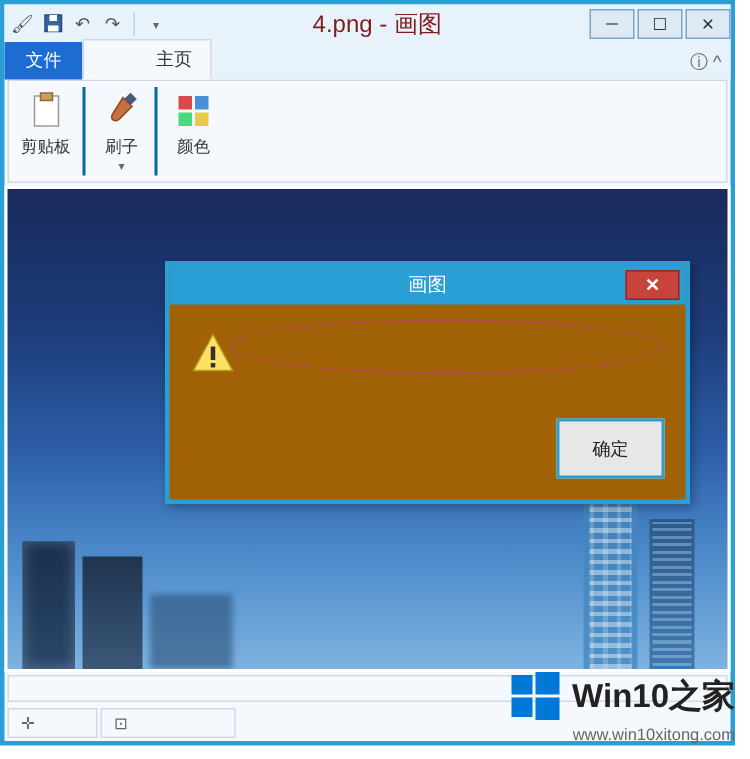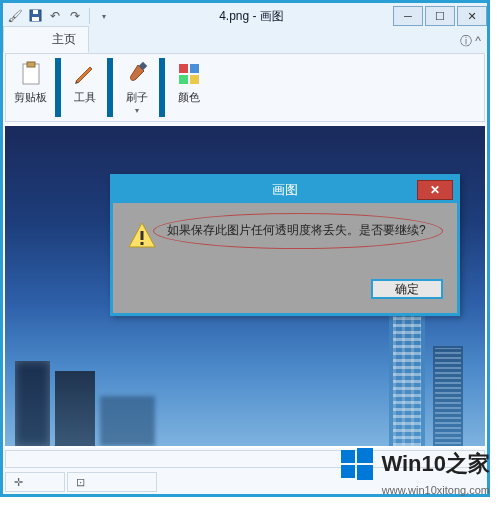--- a/index.html
+++ b/index.html
@@ -2,57 +2,57 @@
 <html><head>
 <meta charset="utf-8">
 <style>
   * { margin: 0; padding: 0; box-sizing: border-box; }
   body { width: 500px; height: 506px; font-family: "Microsoft YaHei", sans-serif; font-size: 12px; background: #fff; position: relative; overflow: hidden; }
   .window { border: 3px solid #2a9fd6; background: #f5f9fe; width: 490px; margin: 0; }
   .titlebar { background: #e8f2fb; height: 26px; display: flex; align-items: center; }
   .qat { display: flex; gap: 4px; padding-left: 4px; }
   .qat-icon { width: 16px; height: 16px; display: flex; align-items: center; justify-content: center; color: #555; font-size: 12px; }
   .qat-sep { width: 1px; height: 16px; background: #bcd1e6; margin: 0 2px; }
-  .title-zone { flex: 1; text-align: center; color: #0f172a; font-size: 12px; }
+  .title-zone { flex: 1; text-align: center; color: #7f1d1d; font-size: 16px; }
   .winbtns { display: flex; }
   .winbtn { width: 30px; height: 20px; border: 1px solid #7aa6c9; background: #dde9f5; display: flex; align-items: center; justify-content: center; font-size: 11px; color: #333; margin-left: 2px; }
   .tabs { display: flex; align-items: flex-end; height: 24px; background: #e8f2fb; position: relative; }
   .tab-file { background: #1c6cd4; color: #fff; padding: 4px 14px; font-size: 12px; }
   .tab { padding: 4px 12px; color: #333; font-size: 12px; border: 1px solid transparent; }
   .tab.active { background: #f5f9fe; border: 1px solid #cdd9e5; border-bottom: 1px solid #f5f9fe; padding-left: 48px; }
   .help-icon { position: absolute; right: 6px; top: 4px; color: #666; }
   .ribbon { background: #f5f9fe; border: 1px solid #cdd9e5; margin: 0 2px 2px 2px; padding: 4px 0; display: flex; gap: 2px; }
-  .rgroup { display: flex; flex-direction: column; align-items: center; padding: 2px 8px; border-right: 6px solid #0369a1; }
+  .rgroup { display: flex; flex-direction: column; align-items: center; padding: 2px 8px; border-right: 2px solid #0369a1; }
   .rgroup:last-child { border-right: none; }
   .rgroup-icon { width: 28px; height: 28px; display: flex; align-items: center; justify-content: center; margin-bottom: 2px; }
   .rgroup-label { font-size: 11px; color: #333; }
   .dropdown-arrow { font-size: 8px; color: #666; margin-top: 1px; }
   .canvas-area { background: #fff; padding: 2px; }
   .canvas { width: 100%; height: 320px; position: relative; overflow: hidden; background: linear-gradient(180deg, #1a2a5c 0%, #1d3d7a 30%, #2d5fa8 55%, #4a88c9 75%, #7db3e0 100%); }
   .building { position: absolute; bottom: 0; }
   .b1 { left: 10px; width: 35px; height: 85px; background: linear-gradient(180deg, #1a2f4f, #2a4768); box-shadow: inset 0 0 10px rgba(200,230,255,0.3); }
   .b2 { left: 50px; width: 40px; height: 75px; background: linear-gradient(180deg, #1f344f, #3a5878); }
   .tower { right: 60px; width: 36px; height: 160px; background: linear-gradient(180deg, #3a7ab5, #4f92c9); }
   .tower::before { content: ""; position: absolute; left: 4px; right: 4px; top: 0; bottom: 0; background: repeating-linear-gradient(0deg, rgba(255,255,255,0.4) 0 3px, transparent 3px 7px), repeating-linear-gradient(90deg, rgba(255,255,255,0.2) 0 3px, transparent 3px 9px); }
   .tower2 { right: 22px; width: 30px; height: 100px; background: linear-gradient(180deg, #2c5a8a, #3f7aaf); }
   .tower2::before { content:""; position:absolute; inset:2px; background: repeating-linear-gradient(0deg, rgba(200,230,255,0.35) 0 2px, transparent 2px 5px); }
   .blur-building { left: 95px; width: 55px; height: 50px; background: rgba(40, 80, 120, 0.6); filter: blur(2px); }
   .rulerbar { height: 18px; background: #f5f9fe; border: 1px solid #cdd9e5; margin: 2px; display: flex; align-items: center; }
   .statusbar { height: 24px; display: flex; align-items: center; gap: 2px; padding-left: 2px; }
   .status-seg { border: 1px solid #cdd9e5; height: 20px; display: flex; align-items: center; padding: 0 8px; color: #666; font-size: 11px; }
   
-  .dialog { position: absolute; left: 110px; top: 174px; width: 350px; border: 3px solid #2a9fd6; background: #a3a3a3; box-shadow: 2px 2px 6px rgba(0,0,0,0.3); }
+  .dialog { position: absolute; left: 110px; top: 174px; width: 350px; border: 3px solid #2a9fd6; background: #a16207; box-shadow: 2px 2px 6px rgba(0,0,0,0.3); }
   .dlg-title { background: #2a9fd6; color: #fff; height: 26px; display: flex; align-items: center; justify-content: center; position: relative; font-size: 13px; }
   .dlg-close { position: absolute; right: 4px; top: 3px; width: 36px; height: 20px; background: #c8433b; color: #fff; display: flex; align-items: center; justify-content: center; border: 1px solid #8a2a24; font-size: 12px; font-weight: bold; }
   .dlg-body { padding: 18px 14px; display: flex; gap: 10px; align-items: flex-start; position: relative; }
   .warn-icon { width: 30px; height: 30px; }
   .dlg-msg { font-size: 12px; color: #222; line-height: 1.5; }
   .ellipse { position: absolute; left: 40px; top: 10px; width: 290px; height: 36px; border: 1px solid #b84a4a; border-radius: 50%; pointer-events: none; }
   .dlg-foot { display: flex; justify-content: flex-end; gap: 8px; padding: 10px 14px 14px; }
-  .dlg-btn { border: 1px solid #888; background: #e7e7e7; width: 72px; height: 20px; display: flex; align-items: center; justify-content: center; font-size: 12px; color: #222; cursor: pointer; }
+  .dlg-btn { border: 1px solid #888; background: #e7e7e7; width: 72px; height: 40px; display: flex; align-items: center; justify-content: center; font-size: 12px; color: #222; cursor: pointer; }
   .dlg-btn.primary { border: 2px solid #2a9fd6; }
   
   .watermark { position: absolute; right: 10px; bottom: 10px; text-align: right; }
   .wm-main { display: flex; align-items: center; gap: 6px; justify-content: flex-end; }
   .wm-logo { width: 36px; height: 36px; }
   .wm-logo rect { fill: #0078d7; }
   .wm-text { font-size: 22px; font-weight: bold; color: #222; }
   .wm-sub { font-size: 11px; color: #666; margin-top: 2px; }
 </style>
 </head>
@@ -76,42 +76,34 @@
     </div>
     <div class="title-zone">4.png - 画图</div>
     <div class="winbtns">
       <div class="winbtn">─</div>
       <div class="winbtn">☐</div>
       <div class="winbtn">✕</div>
     </div>
   </div>
 
   <div class="tabs">
+    <div class="tab-file">文件</div>
     <div class="tab active">主页</div>
     <div class="help-icon">ⓘ ^</div>
   </div>
 
   <div class="ribbon">
     <div class="rgroup">
       <div class="rgroup-icon">
         <svg width="26" height="26" viewBox="0 0 26 26">
             <rect x="5" y="3" width="16" height="20" fill="#fff" stroke="#999"></rect>
             <rect x="9" y="1" width="8" height="5" fill="#c9a15a" stroke="#8a6d3b"></rect>
           </svg>
       </div>
       <div class="rgroup-label">剪贴板</div>
-    </div>
-    <div class="rgroup">
-      <div class="rgroup-icon">
-        <svg width="26" height="26" viewBox="0 0 26 26">
-            <path d="M4 20 L18 6 L20 8 L6 22 Z" fill="#d97a3a" stroke="#a0551f"></path>
-            <path d="M4 20 L6 22 L3 23 Z" fill="#444"></path>
-          </svg>
-      </div>
-      <div class="rgroup-label">工具</div>
     </div>
     <div class="rgroup">
       <div class="rgroup-icon">
         <svg width="26" height="26" viewBox="0 0 26 26">
             <path d="M14 4 L20 10 L12 18 C9 21 5 19 7 15 Z" fill="#c77040" stroke="#8a4922"></path>
             <rect x="16" y="2" width="6" height="6" fill="#4a5b77" transform="rotate(45 19 5)"></rect>
           </svg>
       </div>
       <div class="rgroup-label">刷子</div>
       <div class="dropdown-arrow">▾</div>
@@ -152,21 +144,20 @@
     <span>画图</span>
     <div class="dlg-close">✕</div>
   </div>
   <div class="dlg-body">
     <div class="ellipse"></div>
     <svg class="warn-icon" viewBox="0 0 30 30">
       <path d="M15 2 L28 26 L2 26 Z" fill="#ffe066" stroke="#b89a20" stroke-width="1"></path>
       <rect x="13.5" y="10" width="3" height="9" fill="#333"></rect>
       <rect x="13.5" y="21" width="3" height="3" fill="#333"></rect>
     </svg>
-    <div class="dlg-msg">如果保存此图片任何透明度将丢失。是否要继续?</div>
   </div>
   <div class="dlg-foot">
     <div class="dlg-btn primary">确定</div>
   </div>
 </div>
 
 <div class="watermark">
   <div class="wm-main">
     <svg class="wm-logo" viewBox="0 0 36 36">
       <rect x="2" y="4" width="14" height="13"></rect>

